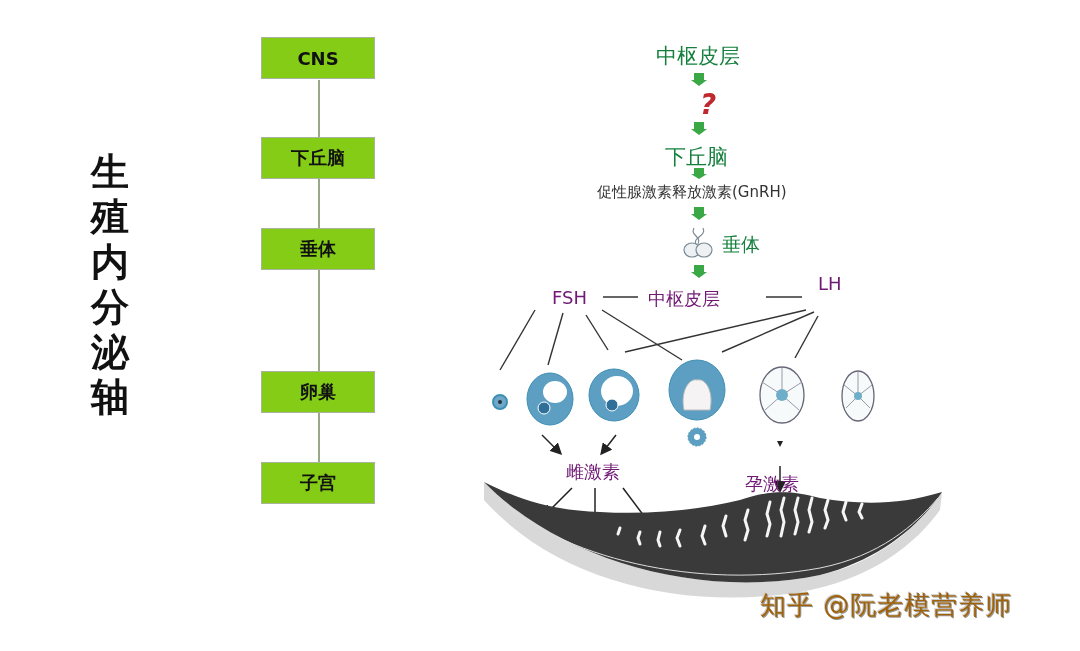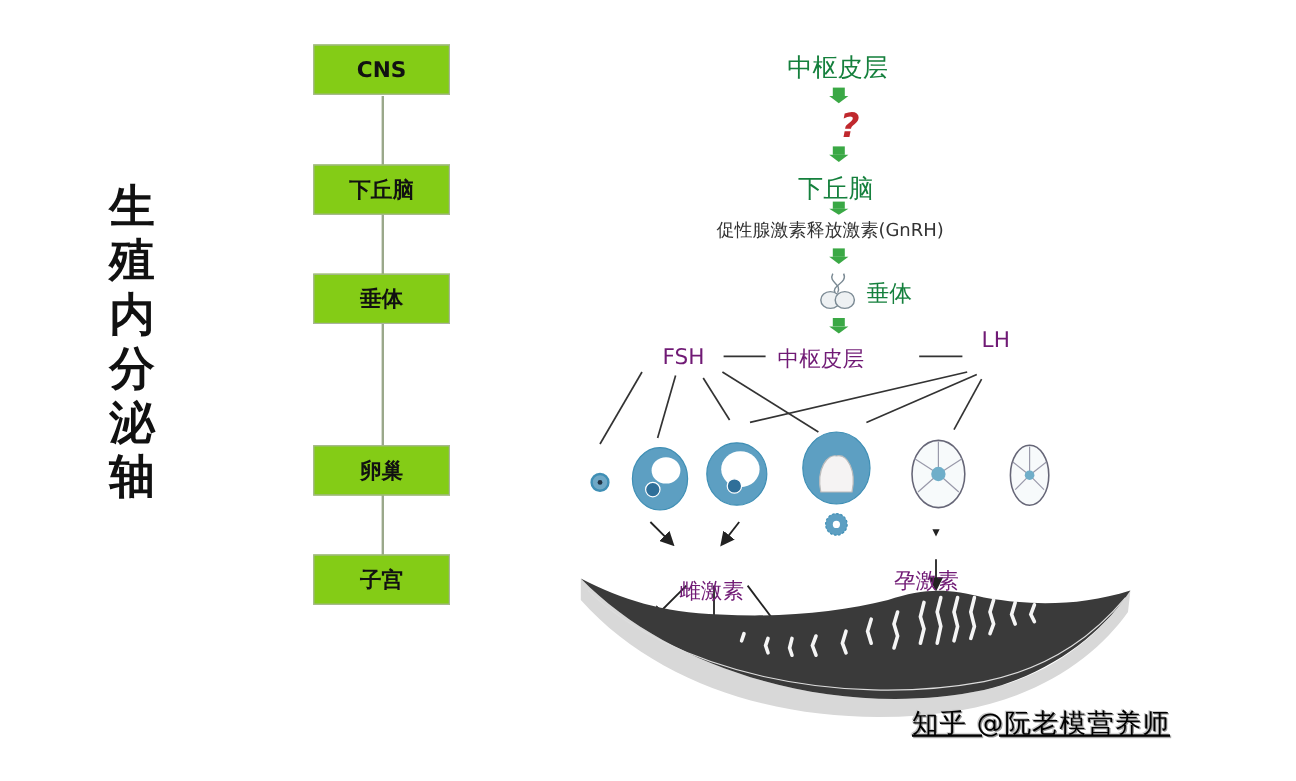--- a/index.html
+++ b/index.html
@@ -10,22 +10,22 @@
               text-align: center; }
     .vtitle span { display: block; }
     .axis-line { position: absolute; left: 318px; top: 80px; width: 2px; height: 405px; background: #9aa88a; }
     .box { position: absolute; left: 261px; width: 114px; height: 42px; background: #84cc16;
            border: 1.5px solid #a9b39e; box-sizing: border-box; display: flex;
            align-items: center; justify-content: center; font-size: 18px; font-weight: bold; color: #111; }
     .lbl { position: absolute; white-space: nowrap; }
     .green { color: #15803d; font-size: 20px; }
     .dark { color: #333; font-size: 15px; }
     .gray { color: #701a75; font-size: 18px; }
-    .watermark { position: absolute; left: 760px; top: 588px; font-size: 22px; color: #000000;
-                 text-shadow: 1px 1px 0 #999, -1px -1px 0 #ccc; letter-spacing: 1px; text-decoration: underline; }
+    .watermark { position: absolute; left: 760px; top: 588px; font-size: 26px; color: #a16207;
+                 text-shadow: 1px 1px 0 #999, -1px -1px 0 #ccc; letter-spacing: 1px; }
     svg.overlay { position: absolute; left: 0; top: 0; }
   </style>
 </head>
 <body>
 
 <div class="vtitle">
   <span>生</span>
   <span>殖</span>
   <span>内</span>
   <span>分</span>
@@ -146,16 +146,16 @@
 </svg>
 
 <div class="lbl green" style="left:656px;top:42px;font-size:21px;">中枢皮层</div>
 <div class="lbl" style="left:700px;top:88px;font-size:28px;font-weight:bold;font-style:italic;color:#c0282d;">?</div>
 <div class="lbl green" style="left:665px;top:143px;font-size:21px;">下丘脑</div>
 <div class="lbl dark" style="left:597px;top:183px;font-size:15px;">促性腺激素释放激素(GnRH)</div>
 <div class="lbl green" style="left:722px;top:232px;font-size:19px;">垂体</div>
 <div class="lbl gray" style="left:552px;top:287px;">FSH</div>
 <div class="lbl gray" style="left:648px;top:287px;">中枢皮层</div>
 <div class="lbl gray" style="left:818px;top:273px;">LH</div>
-<div class="lbl gray" style="left:566px;top:480px;">雌激素</div>
+<div class="lbl gray" style="left:566px;top:460px;">雌激素</div>
 <div class="lbl gray" style="left:745px;top:472px;">孕激素</div>
 
 <div class="watermark">知乎 @阮老模营养师</div>
 
 </body></html>

